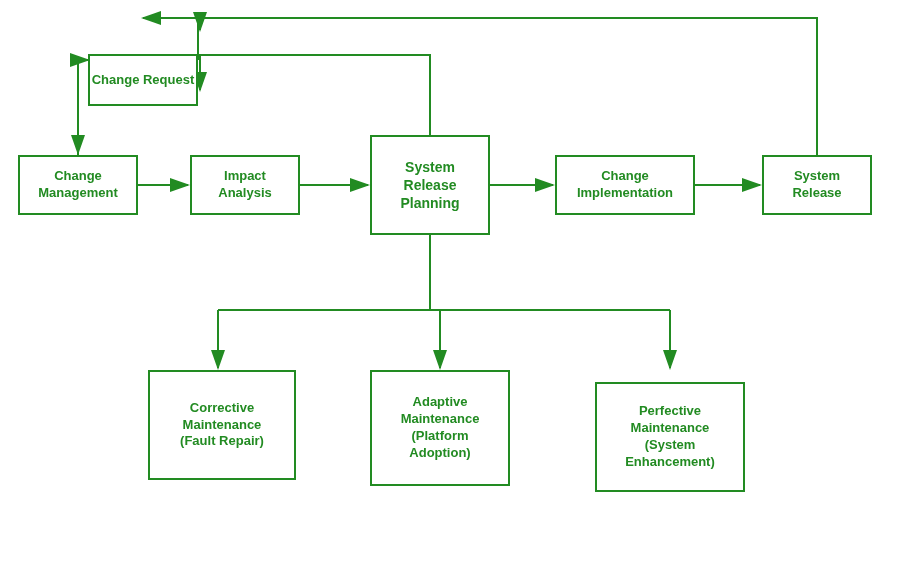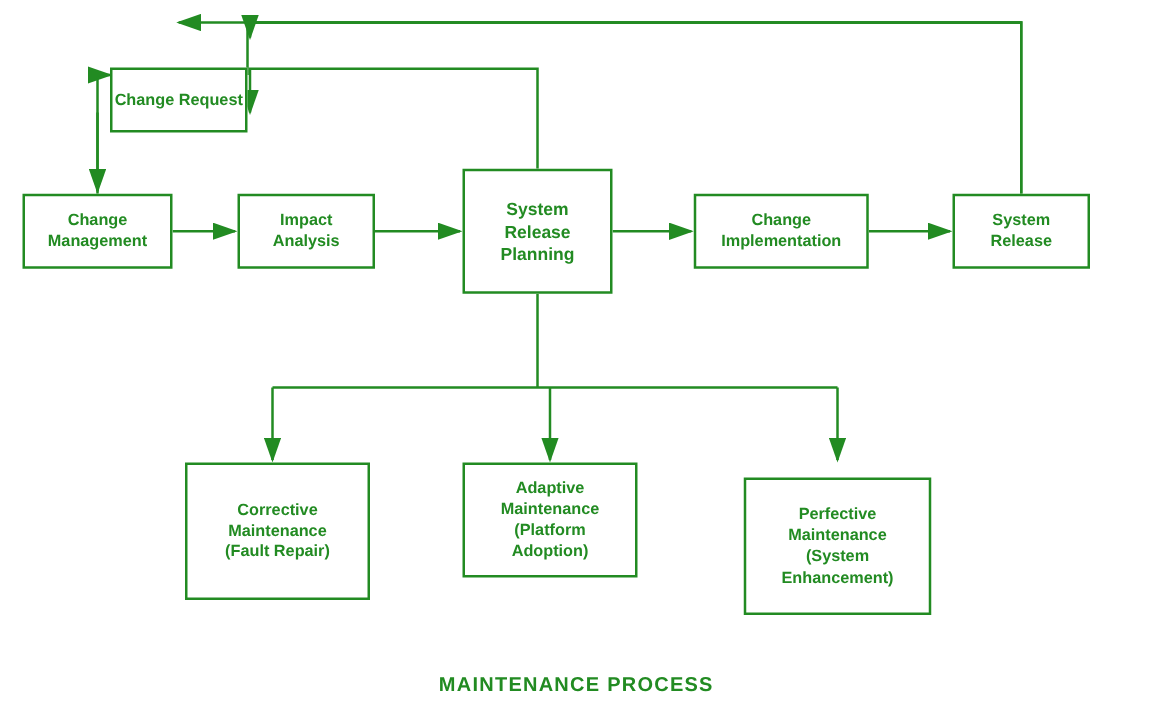--- a/index.html
+++ b/index.html
@@ -114,25 +114,22 @@
   </div>
 
   <div class="box" style="left:762px; top:155px; width:110px; height:60px;">
     <span>System<br>Release</span>
   </div>
 
   <div class="box" style="left:148px; top:370px; width:148px; height:110px;">
     <span>Corrective<br>Maintenance<br>(Fault Repair)</span>
   </div>
 
-  <div class="box" style="left:370px; top:370px; width:140px; height:92px;">
+  <div class="box" style="left:370px; top:370px; width:140px; height:116px;">
     <span>Adaptive<br>Maintenance<br>(Platform<br>Adoption)</span>
   </div>
 
   <div class="box" style="left:595px; top:382px; width:150px; height:110px;">
     <span>Perfective<br>Maintenance<br>(System<br>Enhancement)</span>
   </div>
 
-  <div class="title" style="bottom: 18px; left: 0; right: 0;">
-    <span>MAINTENANCE PROCESS</span>
-  </div>
 
 </div>
 
 </body></html>

